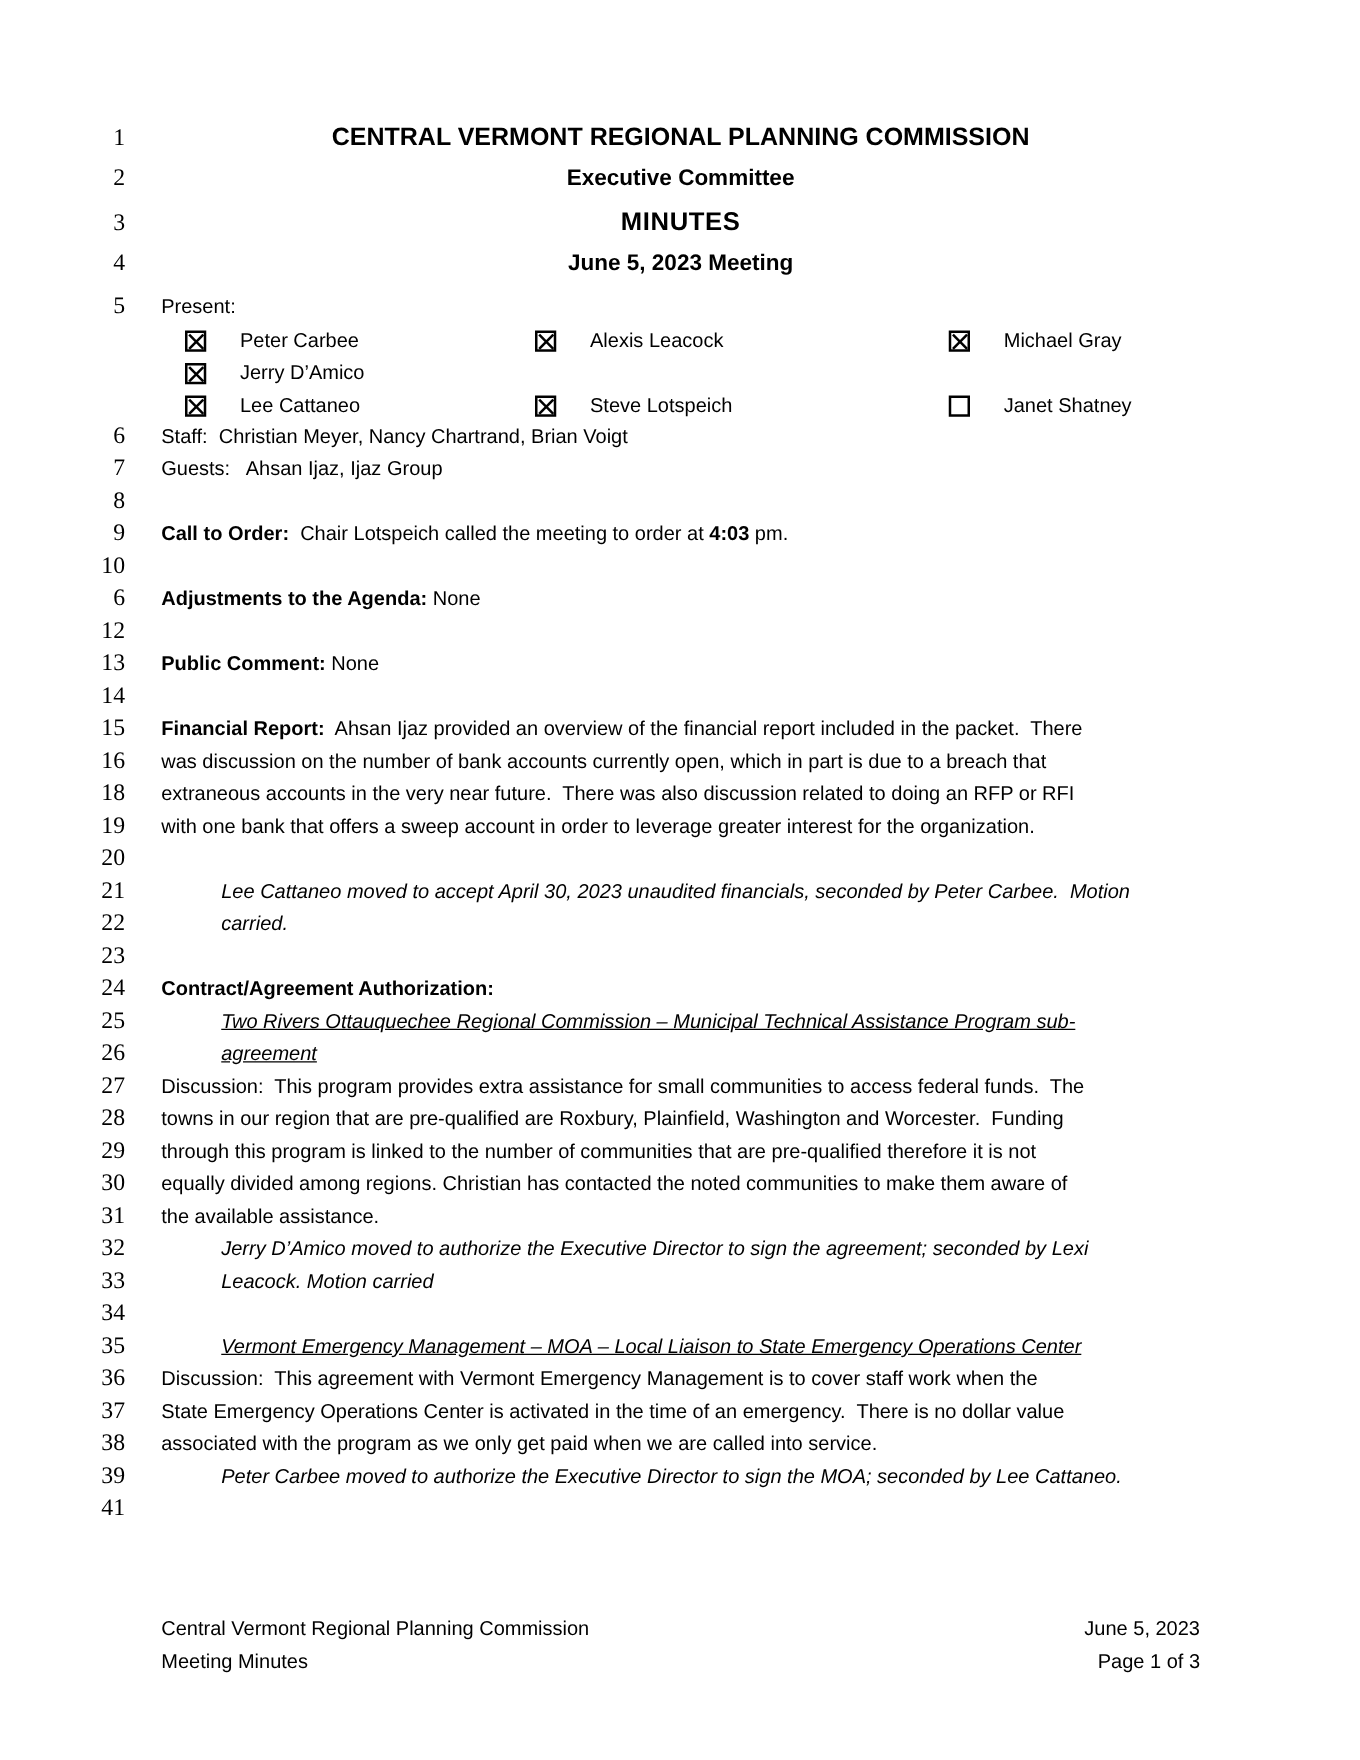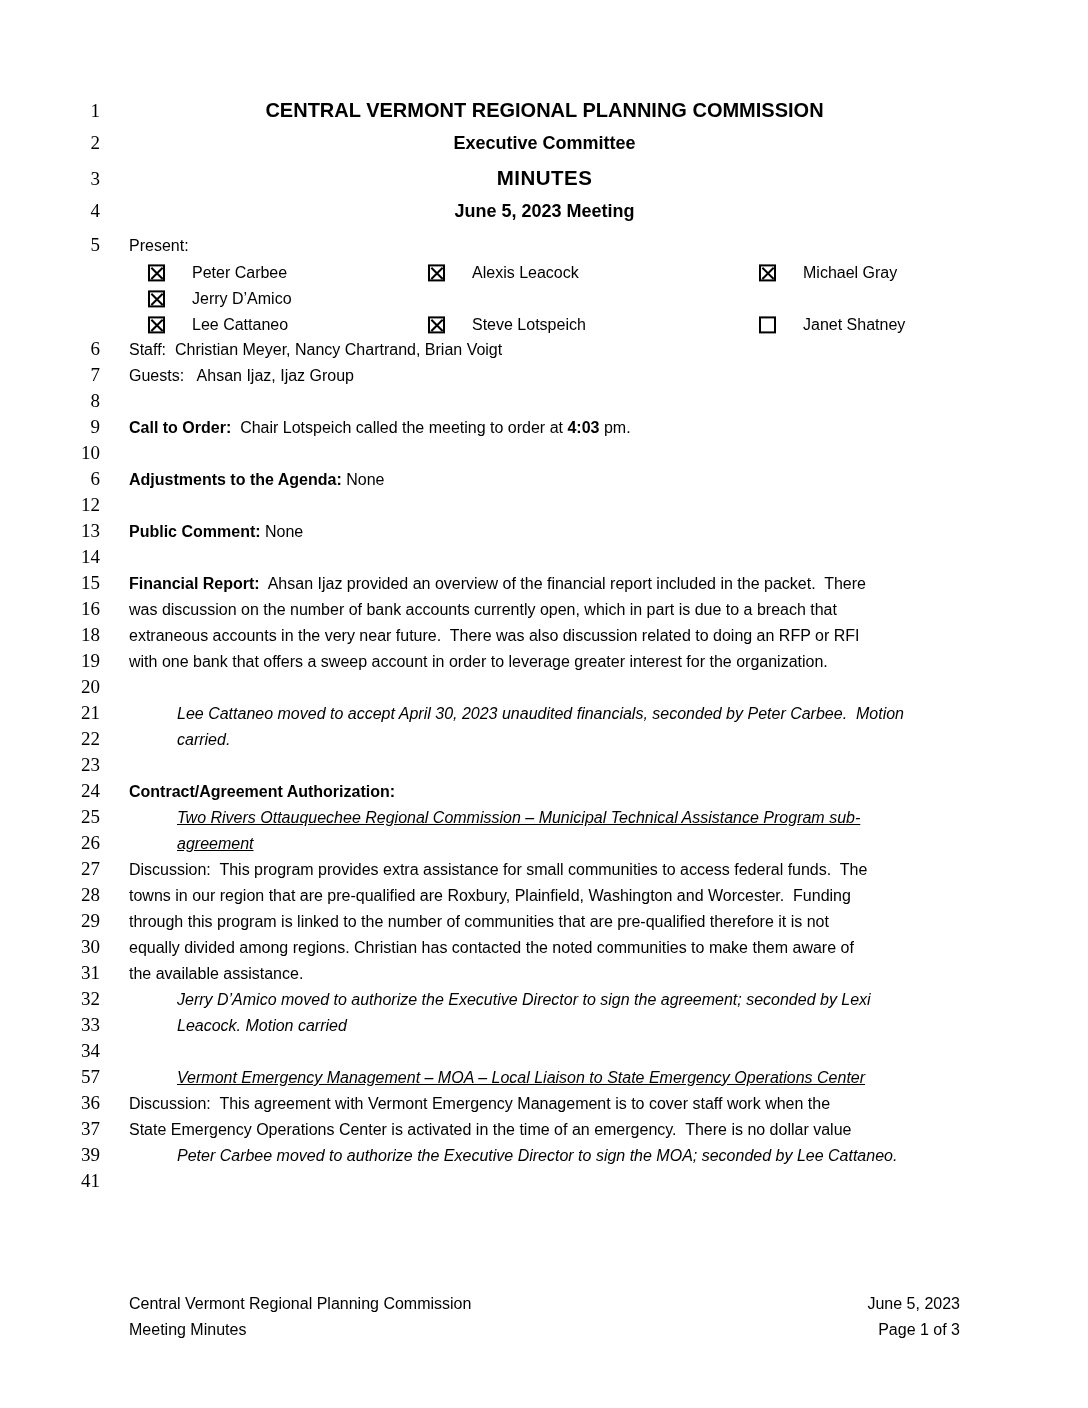--- a/index.html
+++ b/index.html
@@ -193,30 +193,34 @@
       </div>
       <div class="line">
         <span class="lnum">33</span>
         <span class="ltext"><span class="i ">Leacock. Motion carried</span></span>
       </div>
       <div class="line">
         <span class="lnum">34</span>
         <span class="ltext"></span>
       </div>
       <div class="line">
-        <span class="lnum">57</span>
+        <span class="lnum">35</span>
         <span class="ltext"><span class="i u">Vermont Emergency Management – MOA – Local Liaison to State Emergency Operations Center</span></span>
       </div>
       <div class="line">
         <span class="lnum">36</span>
         <span class="ltext"><span>Discussion:  This agreement with Vermont Emergency Management is to cover staff work when the</span></span>
       </div>
       <div class="line">
         <span class="lnum">37</span>
         <span class="ltext"><span>State Emergency Operations Center is activated in the time of an emergency.  There is no dollar value</span></span>
+      </div>
+      <div class="line">
+        <span class="lnum">38</span>
+        <span class="ltext"><span>associated with the program as we only get paid when we are called into service.</span></span>
       </div>
       <div class="line">
         <span class="lnum">39</span>
         <span class="ltext"><span class="i ">Peter Carbee moved to authorize the Executive Director to sign the MOA; seconded by Lee Cattaneo.</span></span>
       </div>
       <div class="line">
         <span class="lnum">41</span>
         <span class="ltext"></span>
       </div>
     </div>

